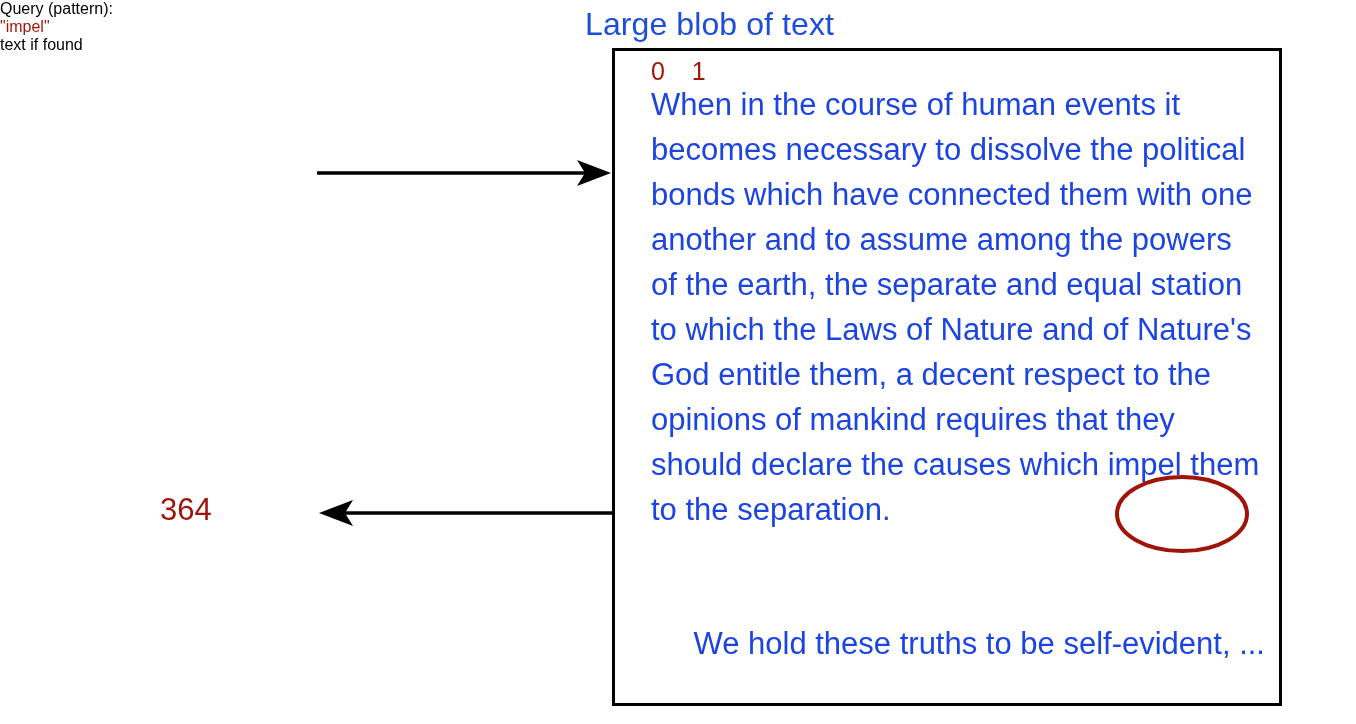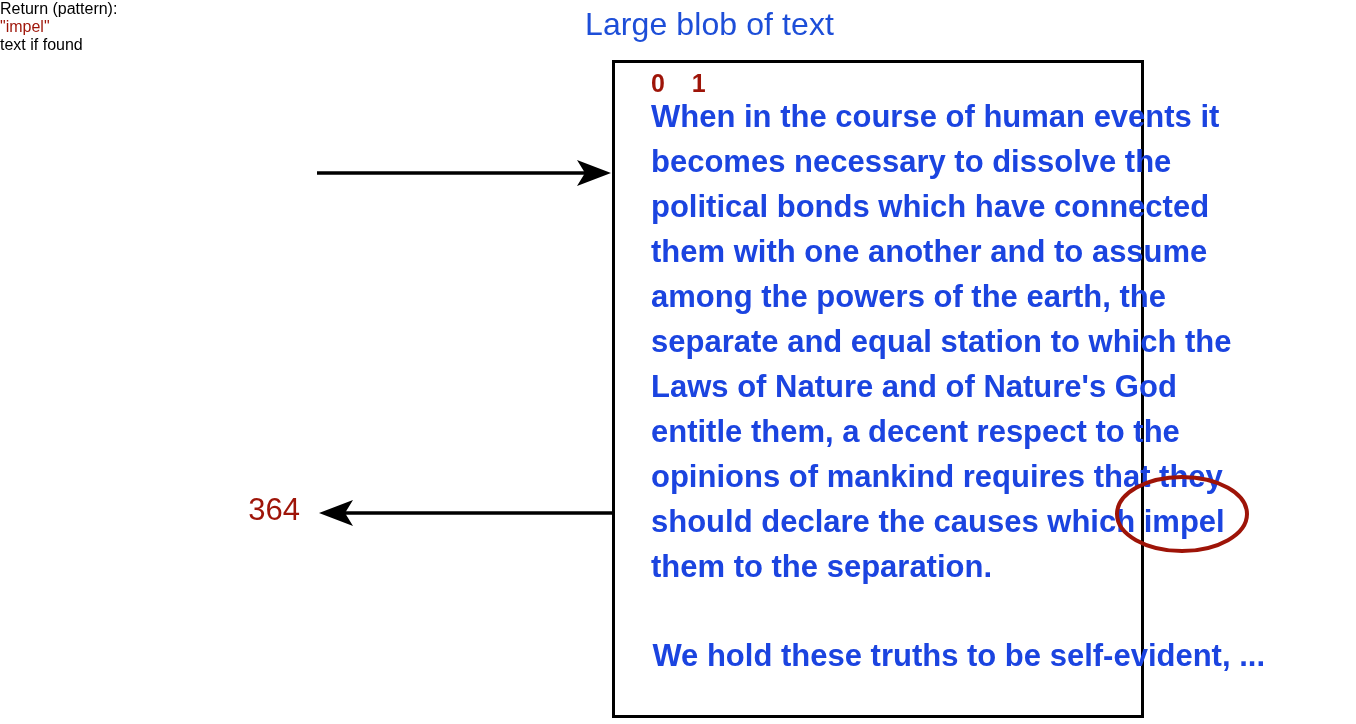--- a/index.html
+++ b/index.html
@@ -33,45 +33,44 @@
   }
   #query-label      { left: 22px; top: 155px; }
   #query-value      { left: 22px; top: 198px; color: #9e1408; }
   #return-label     { left: 22px; top: 404px; }
   #return-label-2   { left: 22px; top: 447px; }
   #result-value {
     position: absolute;
     left: 160px;
     top: 492px;
     width: 140px;
-    text-align: right;
+    text-align: left;
     font-size: 31px;
     color: #9e1408;
     white-space: nowrap;
   }
 
   
   .arrow-svg {
     position: absolute;
     overflow: visible;
   }
   #arrow-query-to-text { left: 315px; top: 152px; }
   #arrow-text-to-result { left: 315px; top: 492px; }
 
   
   #text-blob-box {
     position: absolute;
     left: 612px;
-    top: 60px;
-    width: 532px;
+    top: 48px;
+    width: 670px;
     height: 658px;
     box-sizing: border-box;
     border: 3px solid #000000;
     background: #ffffff;
-    font-weight: bold;
   }
   #position-markers {
     position: absolute;
     left: 36px;
     top: 5px;
     font-size: 25px;
     color: #9e1408;
     letter-spacing: 10px;
     white-space: nowrap;
     line-height: 30px;
@@ -109,21 +108,21 @@
     pointer-events: none;
   }
 </style>
 </head>
 <body>
 
 <div class="stage">
 
   <div id="diagram-title">Large blob of text</div>
 
-  <div id="query-label">Return (pattern):</div>
+  <div id="query-label">Query (pattern):</div>
   <div id="query-value">"impel"</div>
 
   <div id="return-label-2">text if found</div>
   <div id="result-value">364</div>
 
   <svg id="arrow-query-to-text" class="arrow-svg" width="300" height="42">
     <line x1="2" y1="21" x2="278" y2="21" stroke="#000000" stroke-width="3.5"></line>
     <polygon points="296,21 262,8 270,21 262,34" fill="#000000"></polygon>
   </svg>
 

